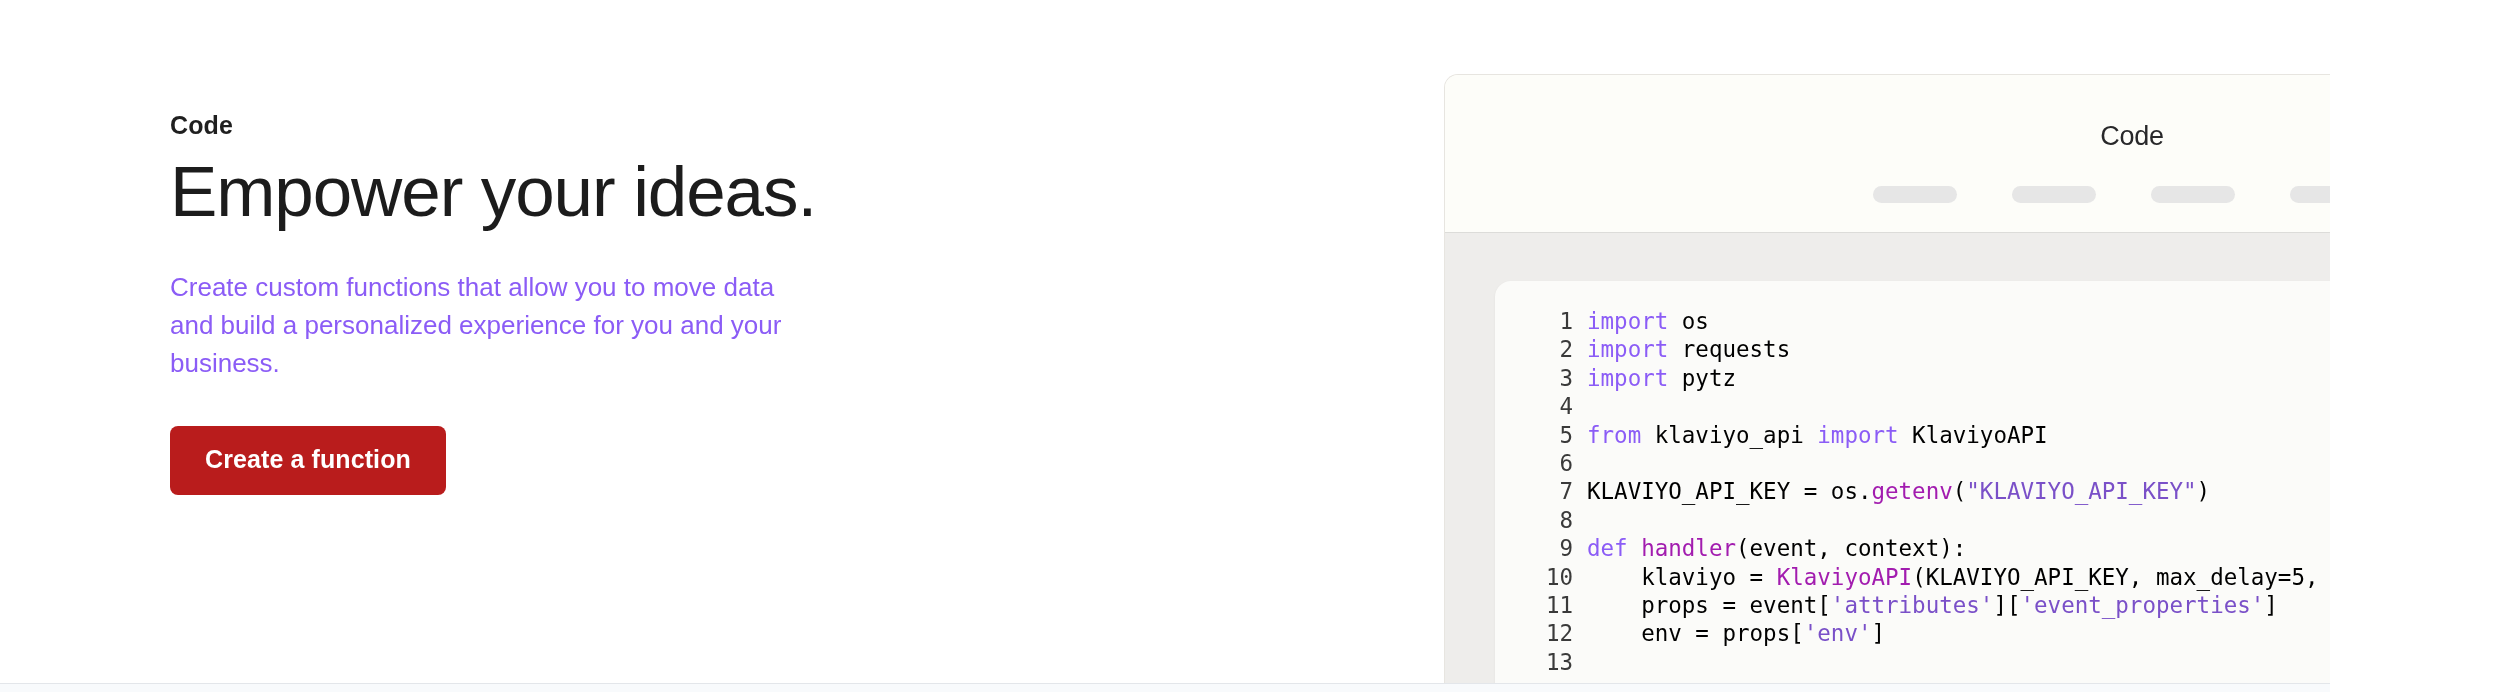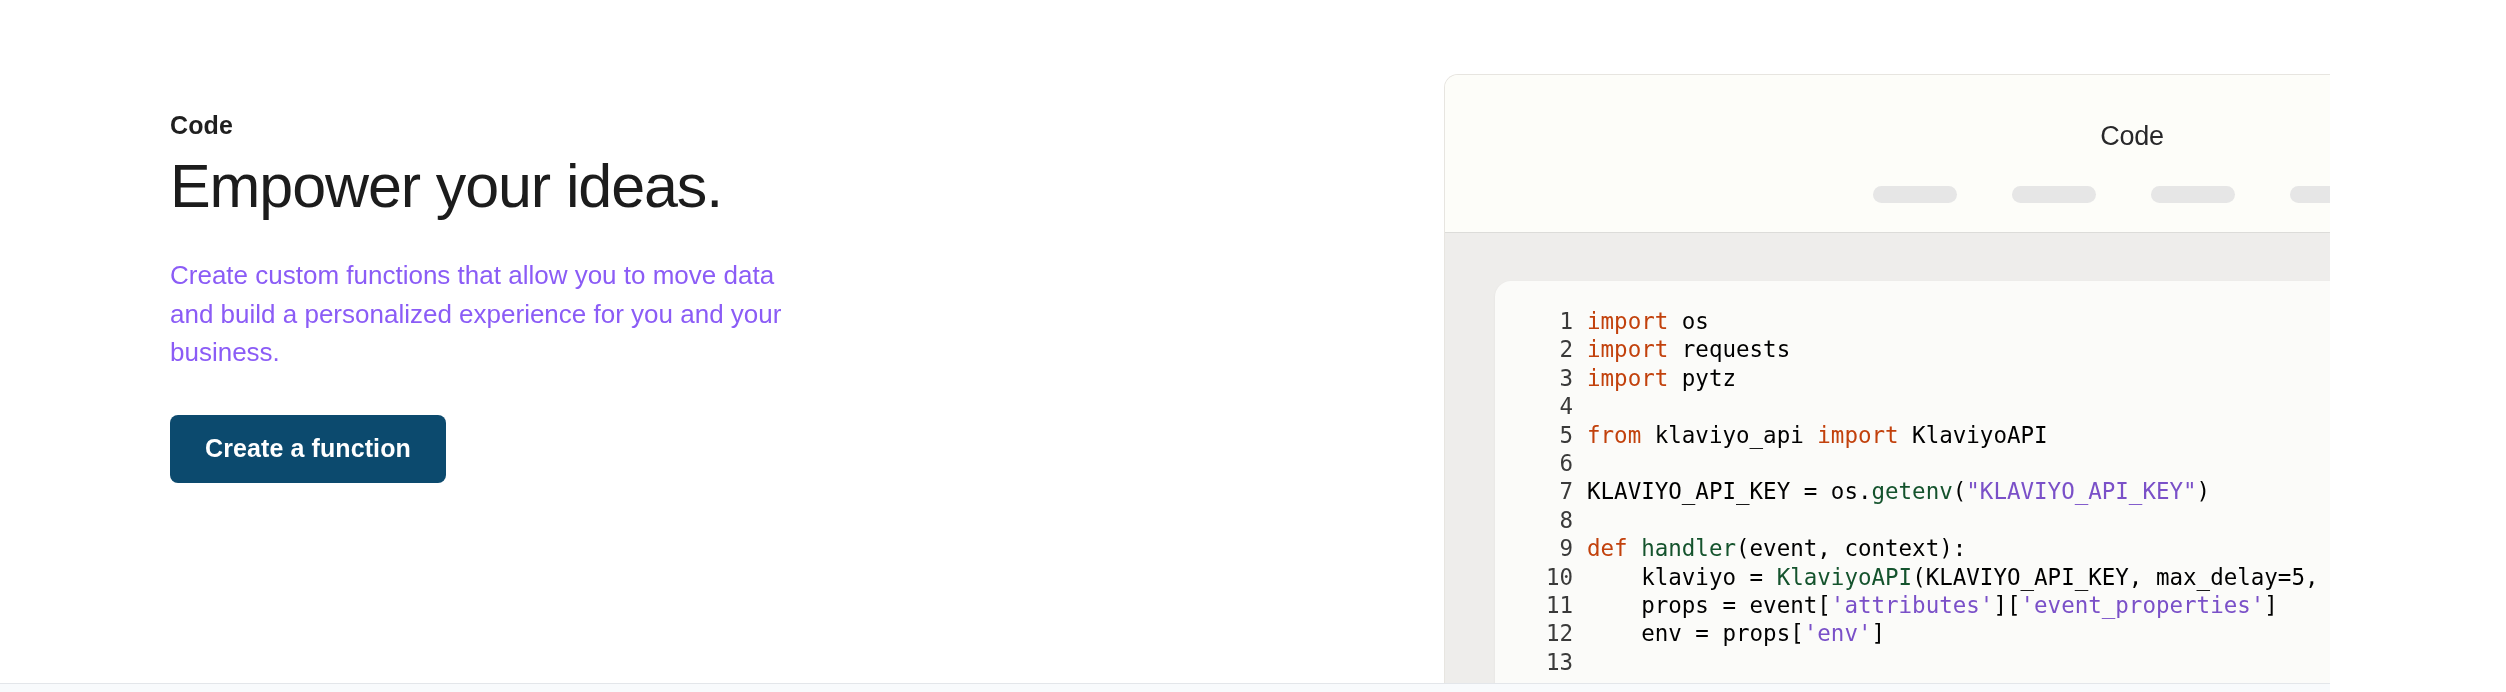--- a/index.html
+++ b/index.html
@@ -51,21 +51,21 @@
   }
   #eyebrow {
     font-size: 25px;
     font-weight: 700;
     color: #1f1f1f;
     letter-spacing: 0.1px;
     line-height: 1.2;
     margin: 0 0 12px 0;
   }
   #headline {
-    font-size: 61px;
+    font-size: 71px;
     font-weight: 400;
     color: #1c1c1c;
     letter-spacing: -1.1px;
     line-height: 1.12;
     margin: 0 0 36px 0;
   }
   #subcopy {
     font-size: 26px;
     font-weight: 400;
     color: #8b5cf6;
@@ -176,38 +176,38 @@
     color: #3a3a3a;
     flex: none;
     padding-right: 14px;
     box-sizing: content-box;
   }
   .code-text {
     white-space: pre;
   }
 
   
-  .tok-kw  { color: #c2410c; }
-  .tok-fn  { color: #14532d; }
+  .tok-kw  { color: #8b5cf6; }
+  .tok-fn  { color: #a21caf; }
   .tok-str { color: #7a50c8; }
   .tok-pl  { color: #000000; }
 </style>
 </head>
 <body>
 
 <div id="page">
 
   <section id="hero-copy">
     <div id="eyebrow">Code</div>
 
     <h1 id="headline">Empower your ideas.</h1>
 
     <p id="subcopy">Create custom functions that allow you to move data and build a personalized experience for you and your business.</p>
 
-    <button id="cta-button" style="background: #0c4a6e; color: rgb(255, 255, 255);">Create a function</button>
+    <button id="cta-button" style="background: #b91c1c; color: rgb(255, 255, 255);">Create a function</button>
   </section>
 
   <section id="preview-panel">
 
     <div id="preview-topbar">
       <div id="preview-title">Code</div>
 
       <div id="skeleton-row">
         <span class="skeleton-pill" style="background: rgb(230, 230, 230);"></span>
         <span class="skeleton-pill" style="background: rgb(230, 230, 230);"></span>

